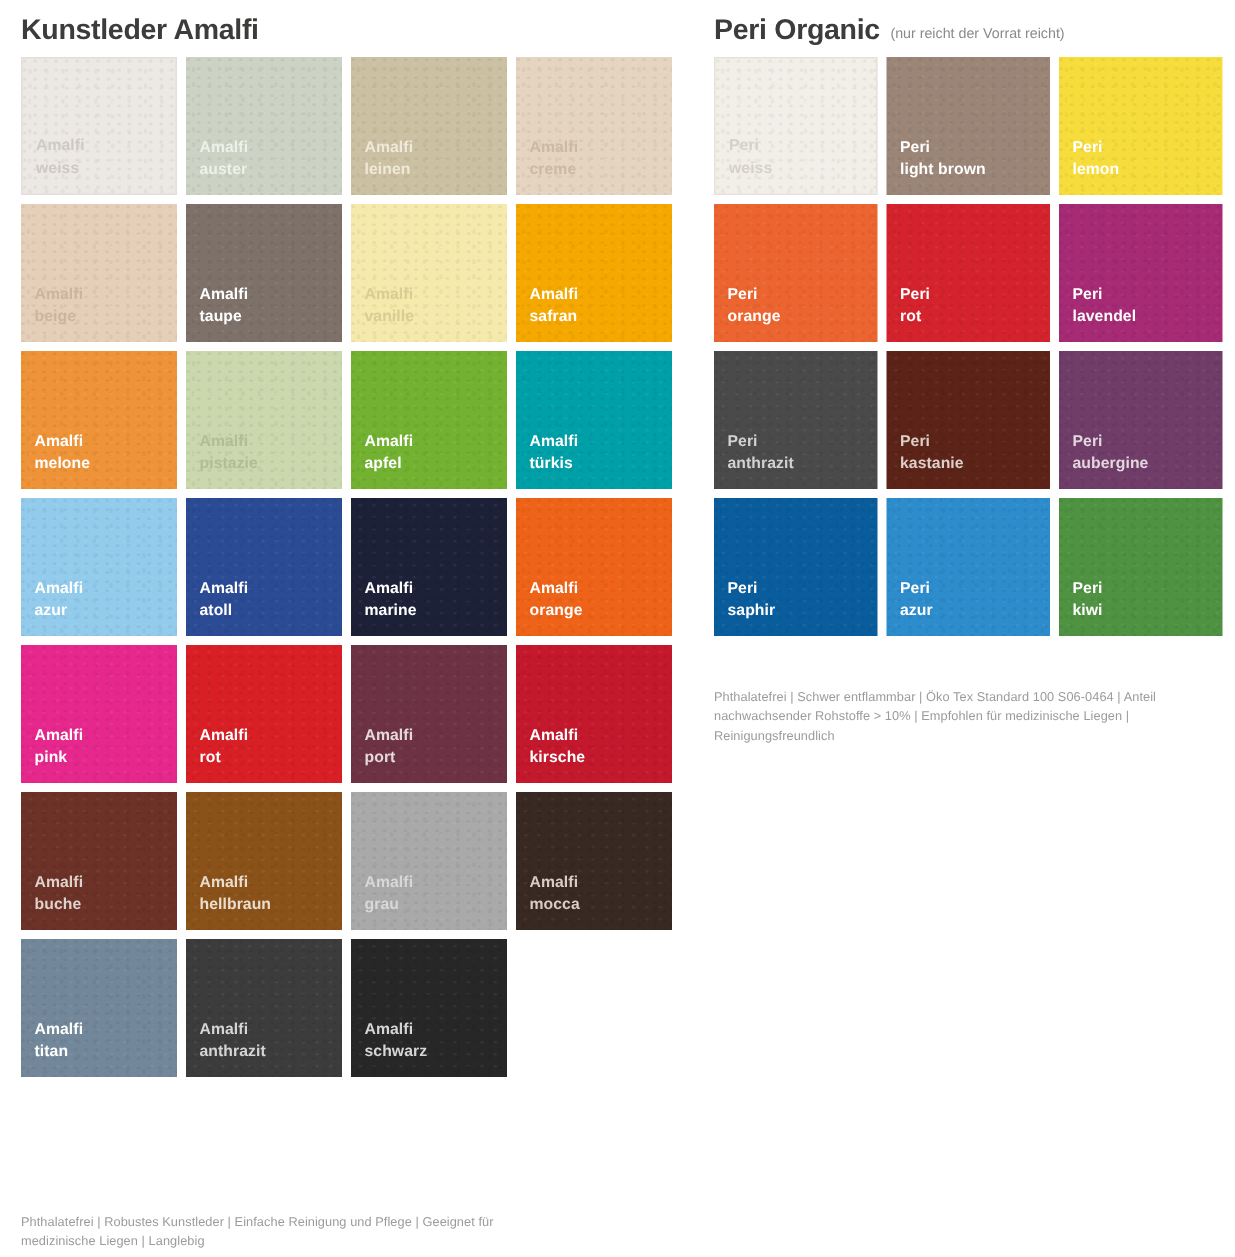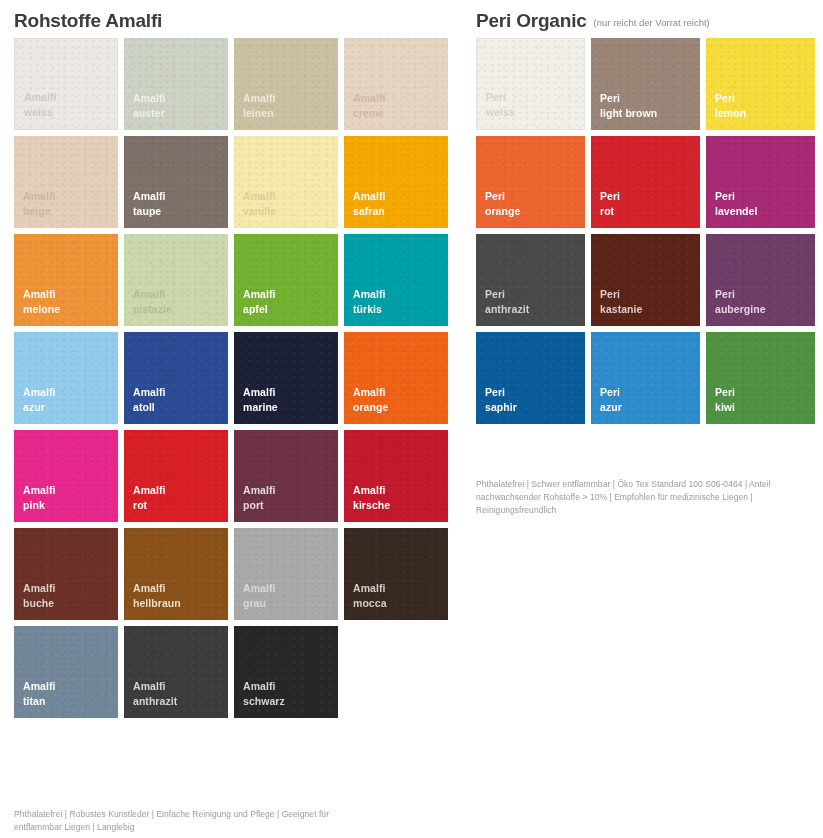--- a/index.html
+++ b/index.html
@@ -97,32 +97,32 @@
   }
   .footnote-left {
     position: absolute;
     left: 14px;
     top: 808px;
     width: 340px;
   }
   .footnote-right {
     position: absolute;
     left: 476px;
-    top: 478px;
+    top: 458px;
     width: 315px;
   }
 </style>
 </head>
 <body>
 
 <div class="page">
 
   <div class="column column-left">
     <div class="section-head">
-      <span class="section-title">Rohstoffe Amalfi</span>
+      <span class="section-title">Kunstleder Amalfi</span>
       <span class="section-note"></span>
     </div>
     <div class="swatch-grid grid-4" id="grid-amalfi">
         <div class="swatch" style="background: rgb(236, 232, 228); border: 1px solid rgb(227, 222, 216);">
           <span class="texture"></span>
           <span class="swatch-label" style="color: rgb(207, 201, 195);">Amalfi
 weiss</span>
         </div>
         <div class="swatch" style="background: rgb(204, 210, 196);">
           <span class="texture"></span>
@@ -319,16 +319,16 @@
 azur</span>
         </div>
         <div class="swatch" style="background: rgb(79, 146, 66);">
           <span class="texture"></span>
           <span class="swatch-label" style="color: rgb(255, 255, 255);">Peri
 kiwi</span>
         </div>
       </div>
   </div>
 
-  <div class="footnote footnote-left">Phthalatefrei | Robustes Kunstleder | Einfache Reinigung und Pflege | Geeignet für entflammbar Liegen | Langlebig</div>
+  <div class="footnote footnote-left">Phthalatefrei | Robustes Kunstleder | Einfache Reinigung und Pflege | Geeignet für medizinische Liegen | Langlebig</div>
   <div class="footnote footnote-right">Phthalatefrei | Schwer entflammbar | Öko Tex Standard 100 S06-0464 | Anteil nachwachsender Rohstoffe &gt; 10% | Empfohlen für medizinische Liegen | Reinigungsfreundlich</div>
 
 </div>
 
 </body></html>

